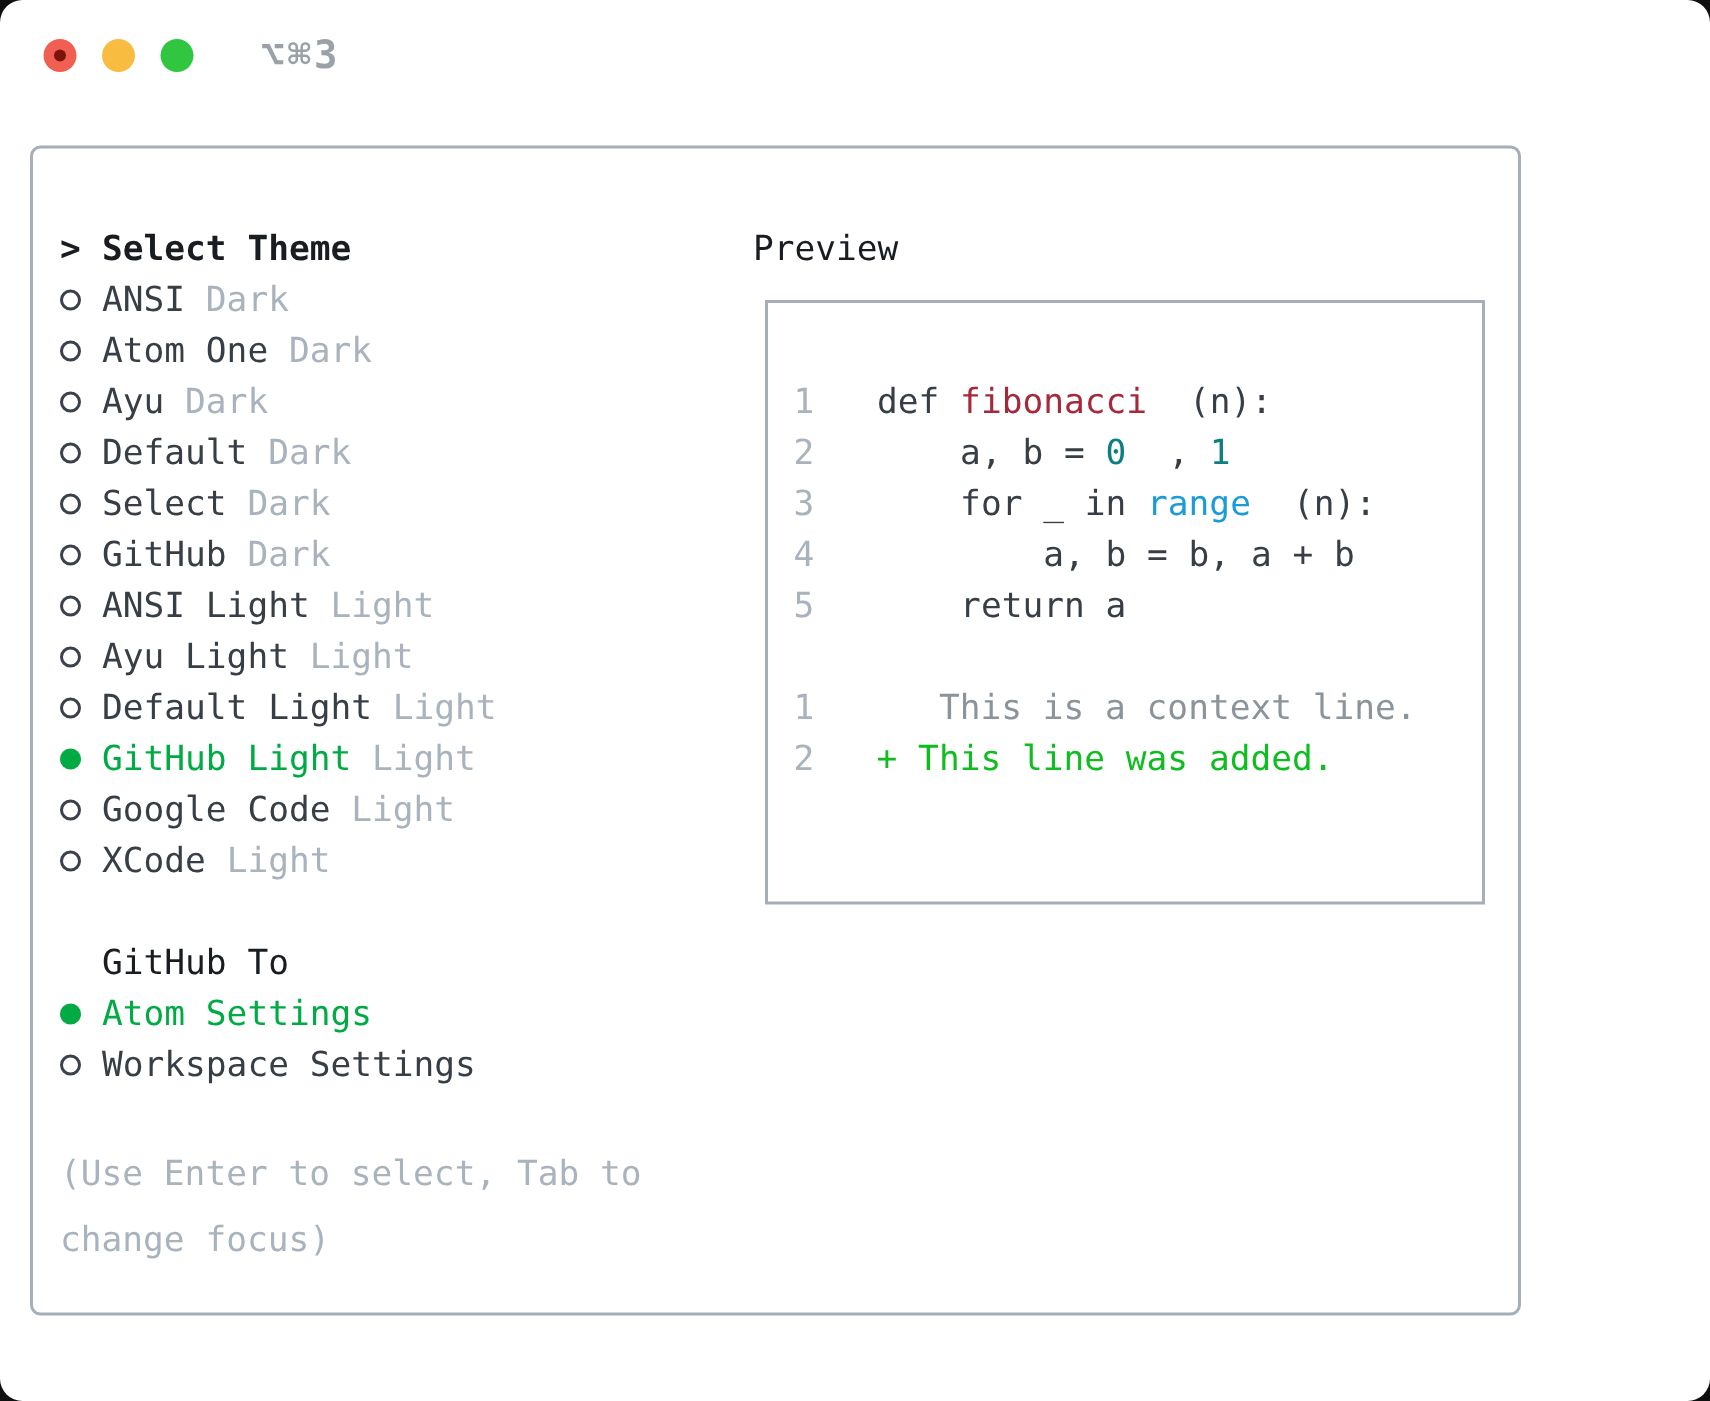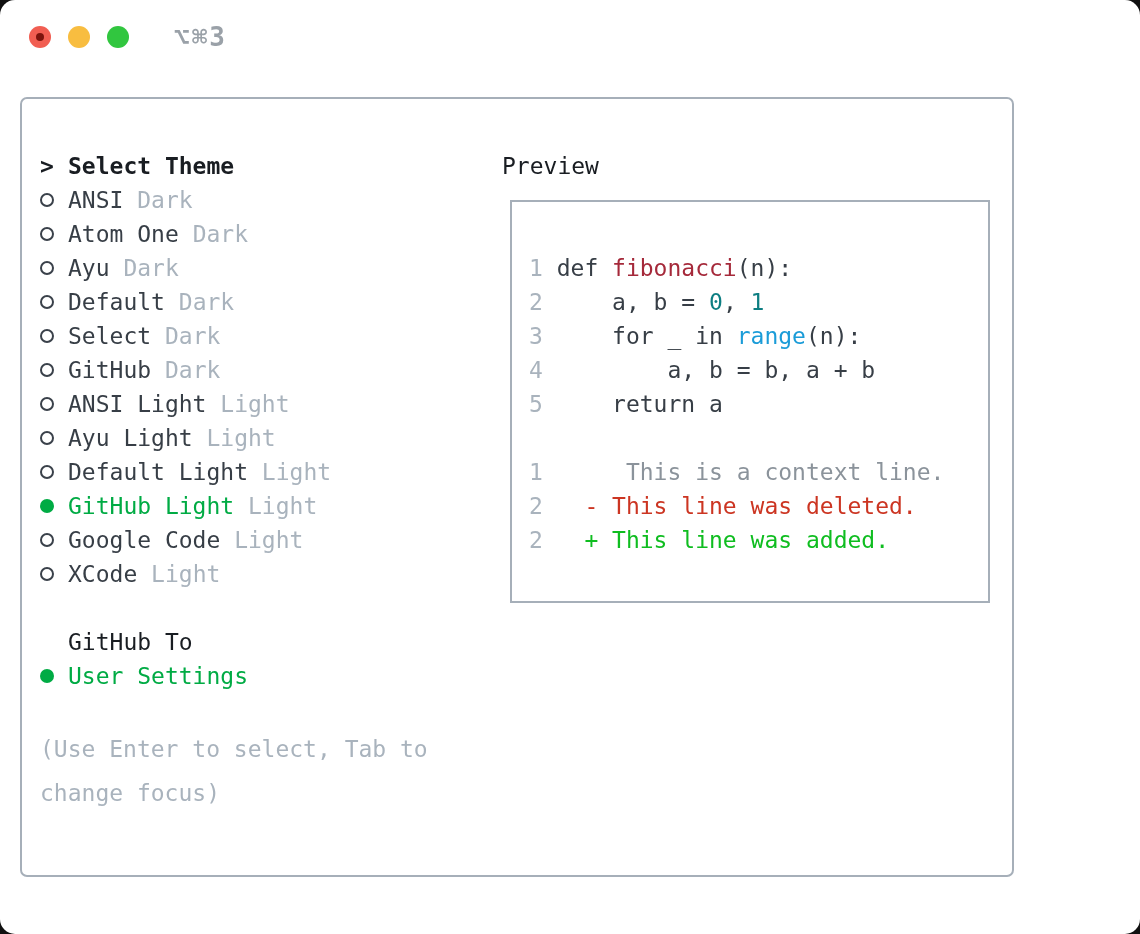--- a/index.html
+++ b/index.html
@@ -39,21 +39,21 @@
   .hint{color:var(--text-muted);width:29ch;line-height:44px;}
 
   .rightcol{position:absolute;left:480px;top:50px;font-size:23px;line-height:34px;}
   .prevlabel{font-weight:normal;color:#191d22;height:34px;}
   .prevbox{
     margin-top:17px;margin-left:8px;width:480px;height:403px;box-sizing:border-box;
     border:2px solid var(--border-gray,#a6afb9);padding:49px 0 0 17px;overflow:hidden;background:#fff;
   }
   .cl{height:34px;line-height:34px;white-space:pre;}
   .ln{display:inline-block;width:2ch;color:var(--text-muted);}
-  .c-plain{color:#373e46;}
+  .c-plain{color:#373e46;margin-left:28px;}
   .c-func{color:var(--function-red);}
   .c-num{color:var(--number-teal);}
   .c-builtin{color:var(--builtin-blue);}
   .c-context{color:var(--context-gray);}
   .c-deleted{color:var(--deleted-red);}
   .c-added{color:var(--added-green);}
 </style>
 </head>
 <body>
 
@@ -168,40 +168,45 @@
       <div class="row">
         <span class="bcol"></span>
         <span class="h2text">GitHub To</span>
       </div>
 
       <div id="applyItems">
           <div class="row">
             <span class="bcol">
               <span class="bullet sel"></span>
             </span>
-            <span class="iname selname">User Settings</span>
+            <span class="iname selname">Atom Settings</span>
+          </div>
+          <div class="row">
+            <span class="bcol">
+              <span class="bullet"></span>
+            </span>
+            <span class="iname">Workspace Settings</span>
           </div>
         </div>
 
       <div class="spacer"></div>
 
       <div class="hint">(Use Enter to select, Tab to change focus)</div>
     </div>
 
     <div class="rightcol">
       <div class="prevlabel">Preview</div>
       <div class="prevbox">
         <div id="previewLines">
             <div class="cl"><span class="ln">1</span><span class="seg c-plain">def </span><span class="seg c-func">fibonacci</span><span class="seg c-plain">(n):</span></div>
             <div class="cl"><span class="ln">2</span><span class="seg c-plain">    a, b = </span><span class="seg c-num">0</span><span class="seg c-plain">, </span><span class="seg c-num">1</span></div>
             <div class="cl"><span class="ln">3</span><span class="seg c-plain">    for _ in </span><span class="seg c-builtin">range</span><span class="seg c-plain">(n):</span></div>
             <div class="cl"><span class="ln">4</span><span class="seg c-plain">        a, b = b, a + b</span></div>
             <div class="cl"><span class="ln">5</span><span class="seg c-plain">    return a</span></div>
             <div class="cl"><span class="ln"></span></div>
             <div class="cl"><span class="ln">1</span><span class="seg c-context">     This is a context line.</span></div>
-            <div class="cl"><span class="ln">2</span><span class="seg c-deleted">  - This line was deleted.</span></div>
             <div class="cl"><span class="ln">2</span><span class="seg c-added">  + This line was added.</span></div>
           </div>
       </div>
     </div>
 
   </div>
 </div>
 
 </body></html>

